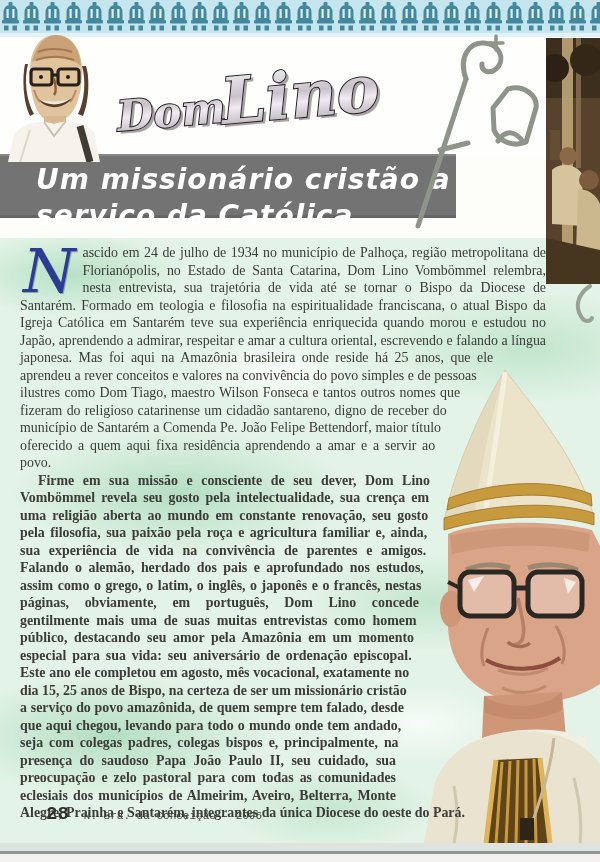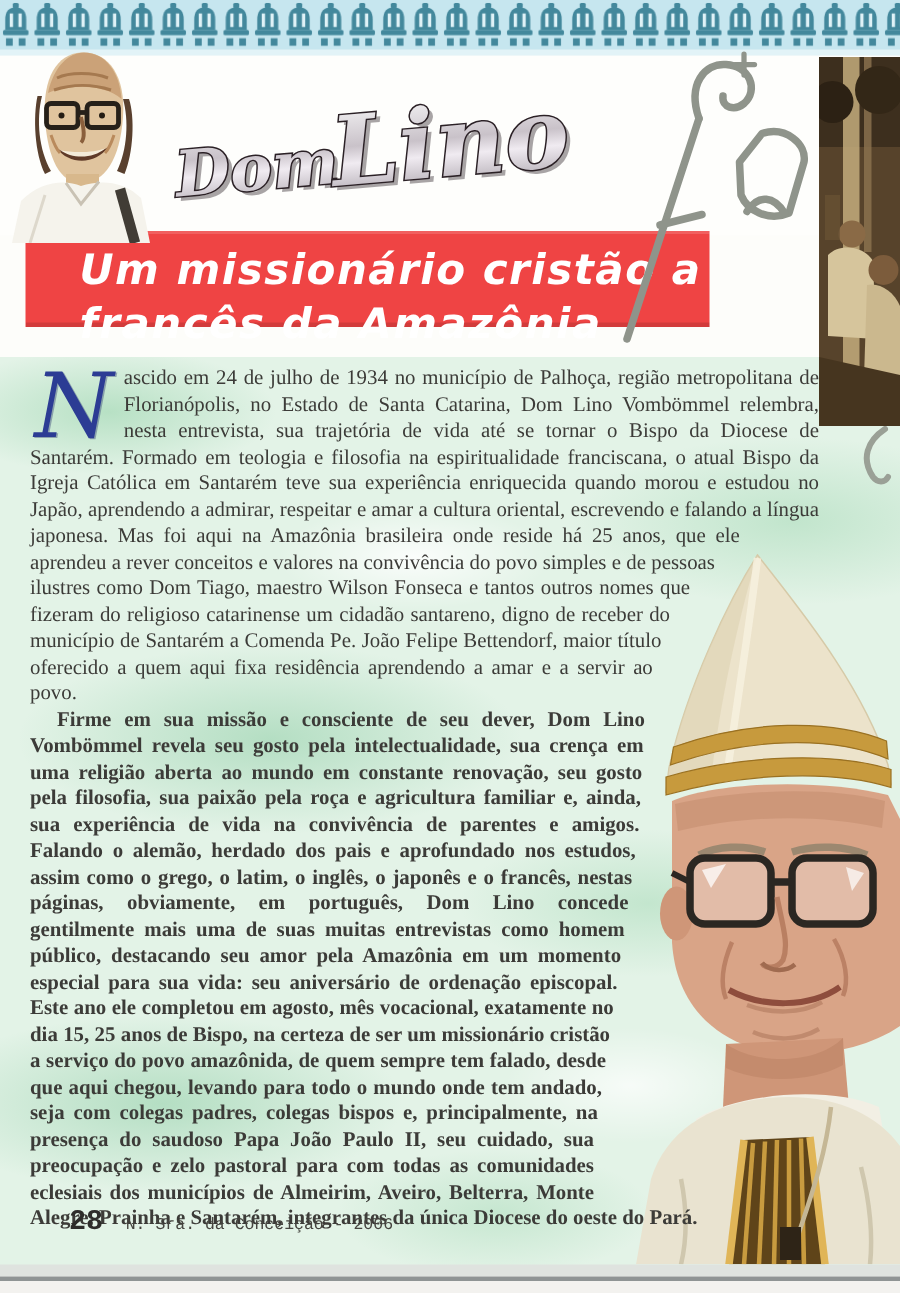--- a/index.html
+++ b/index.html
@@ -15,21 +15,21 @@
   
   .portrait{position:absolute;left:0;top:22px;width:108px;height:140px;z-index:3;}
 
   
   .title-script{position:absolute;left:98px;top:40px;width:292px;height:108px;z-index:2;}
 
   
   .crozier{position:absolute;left:378px;top:34px;width:170px;height:200px;z-index:4;}
 
   
-  .banner{position:absolute;left:17px;top:154px;width:456px;height:64px;background:#ef4444;z-index:2;
+  .banner{position:absolute;left:0;top:154px;width:456px;height:64px;background:#737373;z-index:2;
           box-shadow:inset 0 2px 0 rgba(255,255,255,.15), inset 0 -3px 0 rgba(0,0,0,.12);}
   .banner-text{padding:8px 0 0 36px;color:#ffffff;font-family:"DejaVu Sans",sans-serif;
                font-weight:bold;font-style:italic;font-size:28px;line-height:36px;letter-spacing:1px;}
 
   
   .photo-strip{position:absolute;left:546px;top:38px;width:54px;height:246px;z-index:3;}
   .deco-hook{position:absolute;left:572px;top:284px;width:26px;height:40px;z-index:3;}
 
   
   .body-bg{position:absolute;left:0;top:238px;width:600px;height:607px;z-index:0;
@@ -157,21 +157,21 @@
         <path d="M112,9 L125,9" stroke-width="3.5"></path>
         <path d="M130,55 C146,50 160,62 158,74 L148,108 C134,114 120,106 116,96 L115,74 Z" stroke-width="5"></path>
         <path d="M120,107 C128,95 138,97 145,108" stroke-width="5"></path>
       </g>
     </svg>
   </div>
 
   <div class="banner">
     <div class="banner-text">
       <div>Um missionário cristão a</div>
-      <div>francês da Amazônia</div>
+      <div>serviço da Católica</div>
     </div>
   </div>
 
   <div class="photo-strip">
     <svg viewBox="0 0 54 246" width="54" height="246">
       <rect width="54" height="246" fill="#57432b"></rect>
       <rect x="0" y="0" width="54" height="60" fill="#3d2f1e"></rect>
       <rect x="16" y="0" width="11" height="246" fill="#c3ab7d" opacity="0.85"></rect>
       <rect x="30" y="0" width="5" height="130" fill="#8d7450" opacity="0.8"></rect>
       <circle cx="9" cy="30" r="14" fill="#2c2114"></circle>

